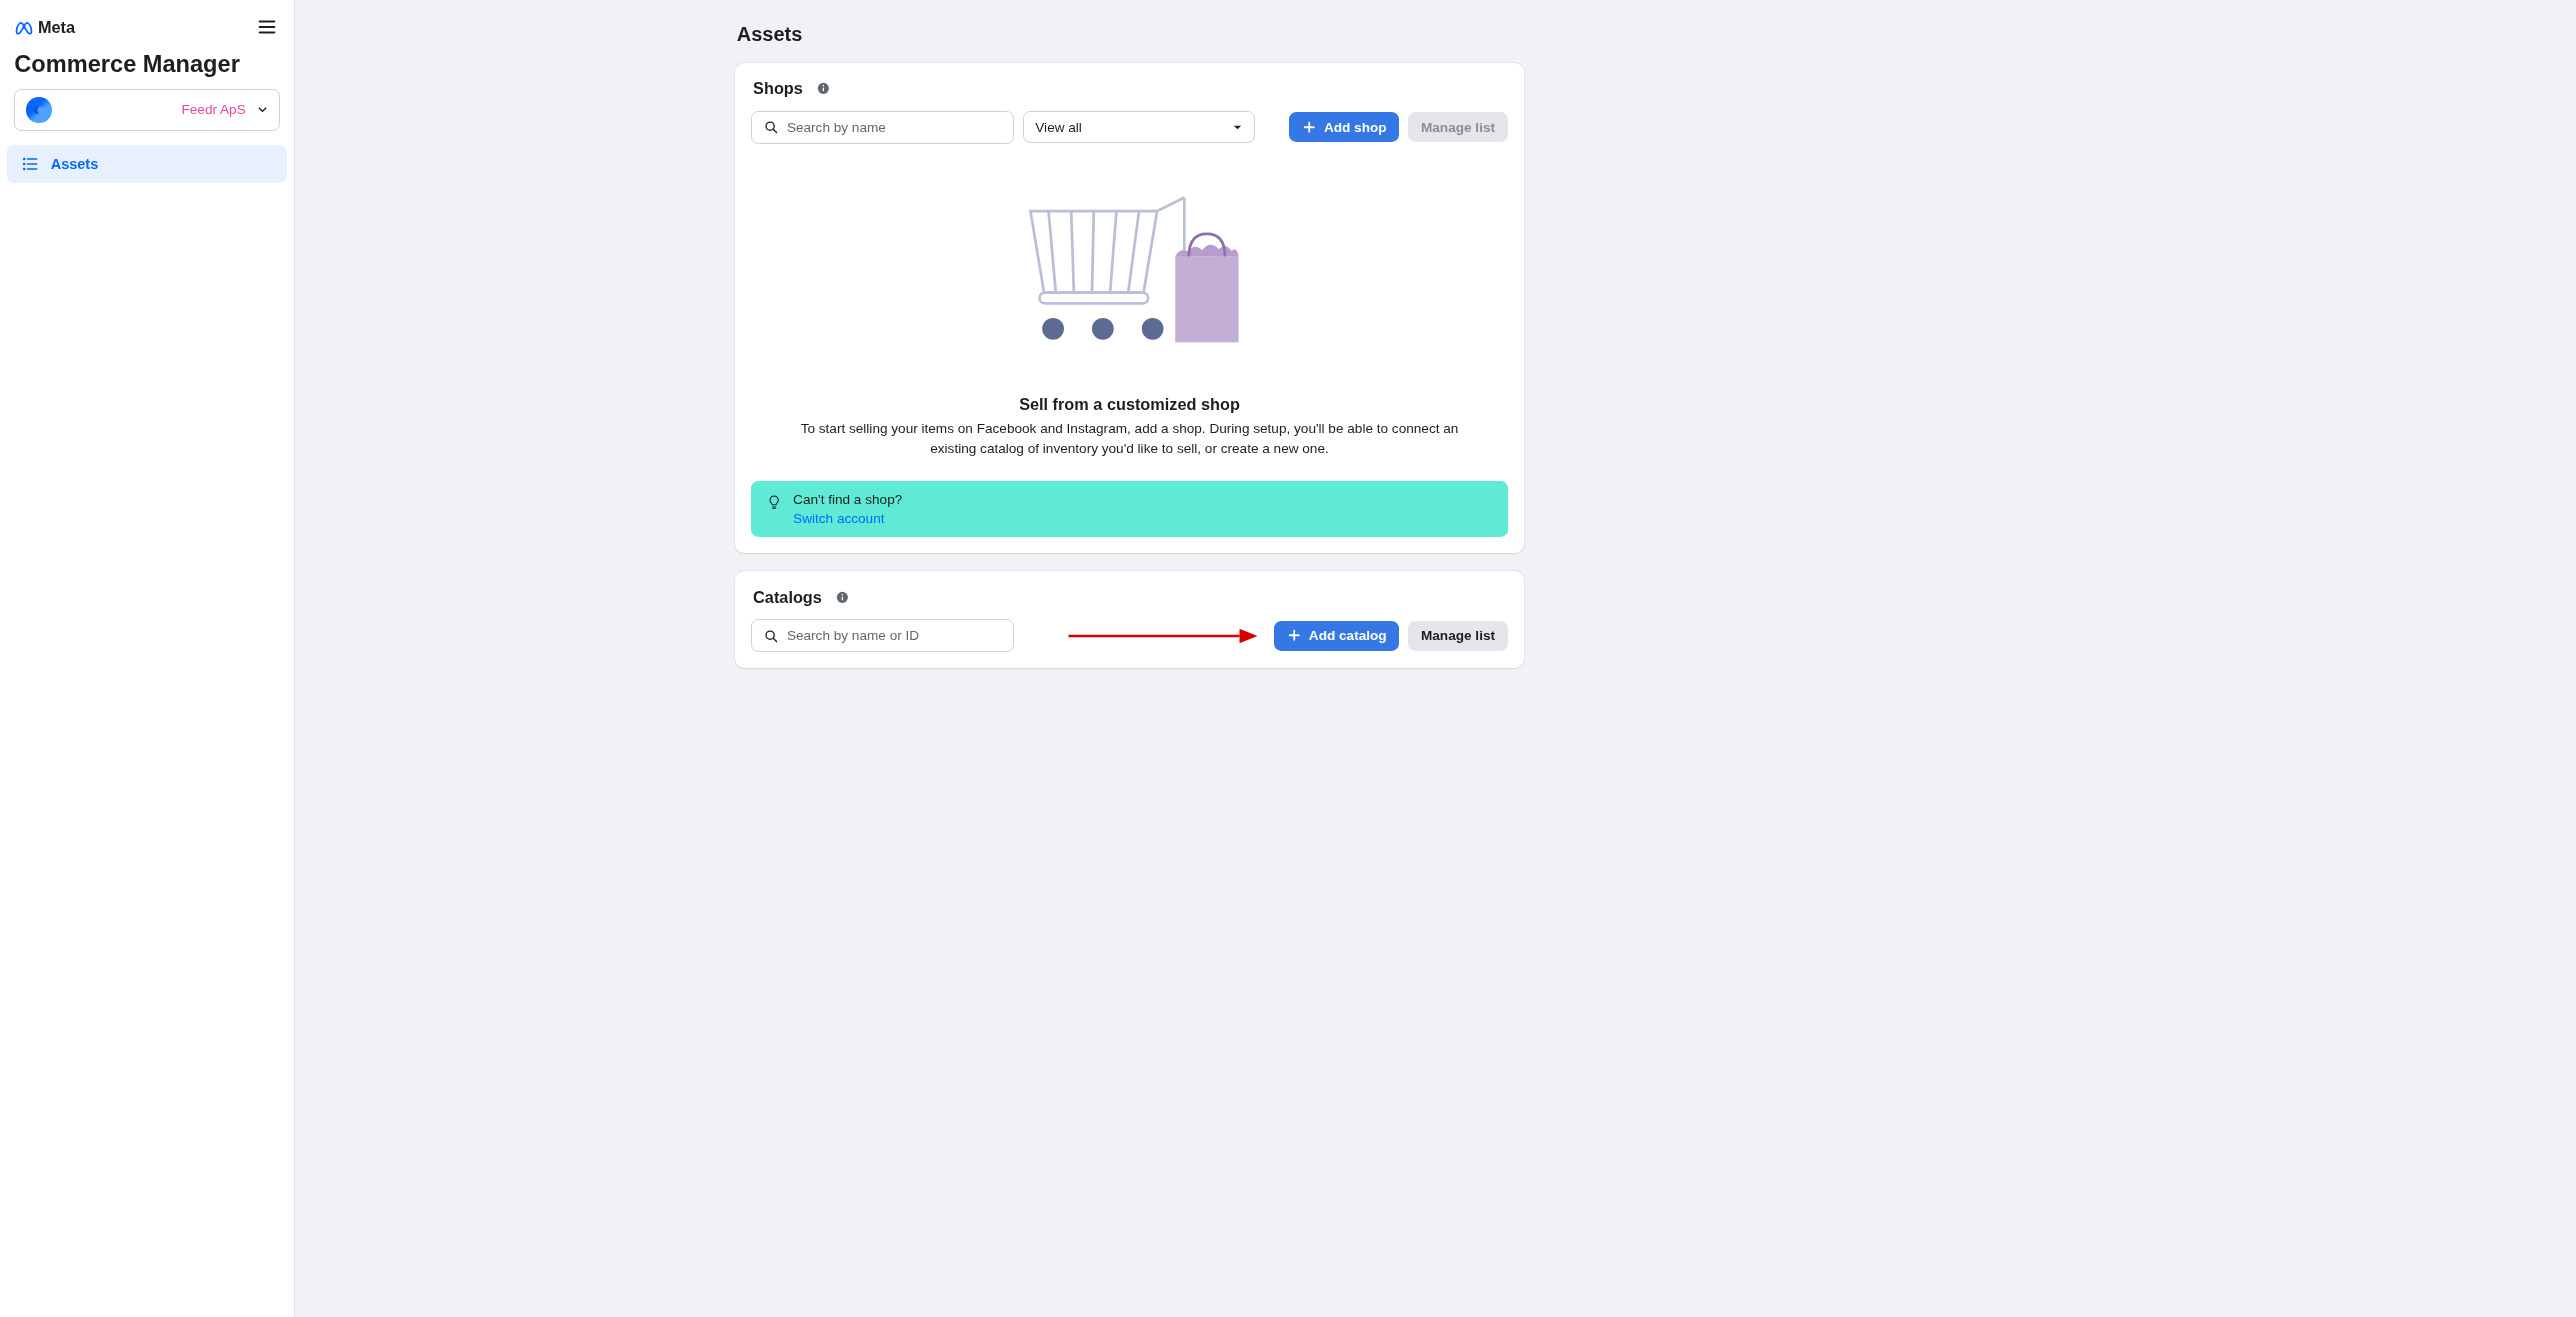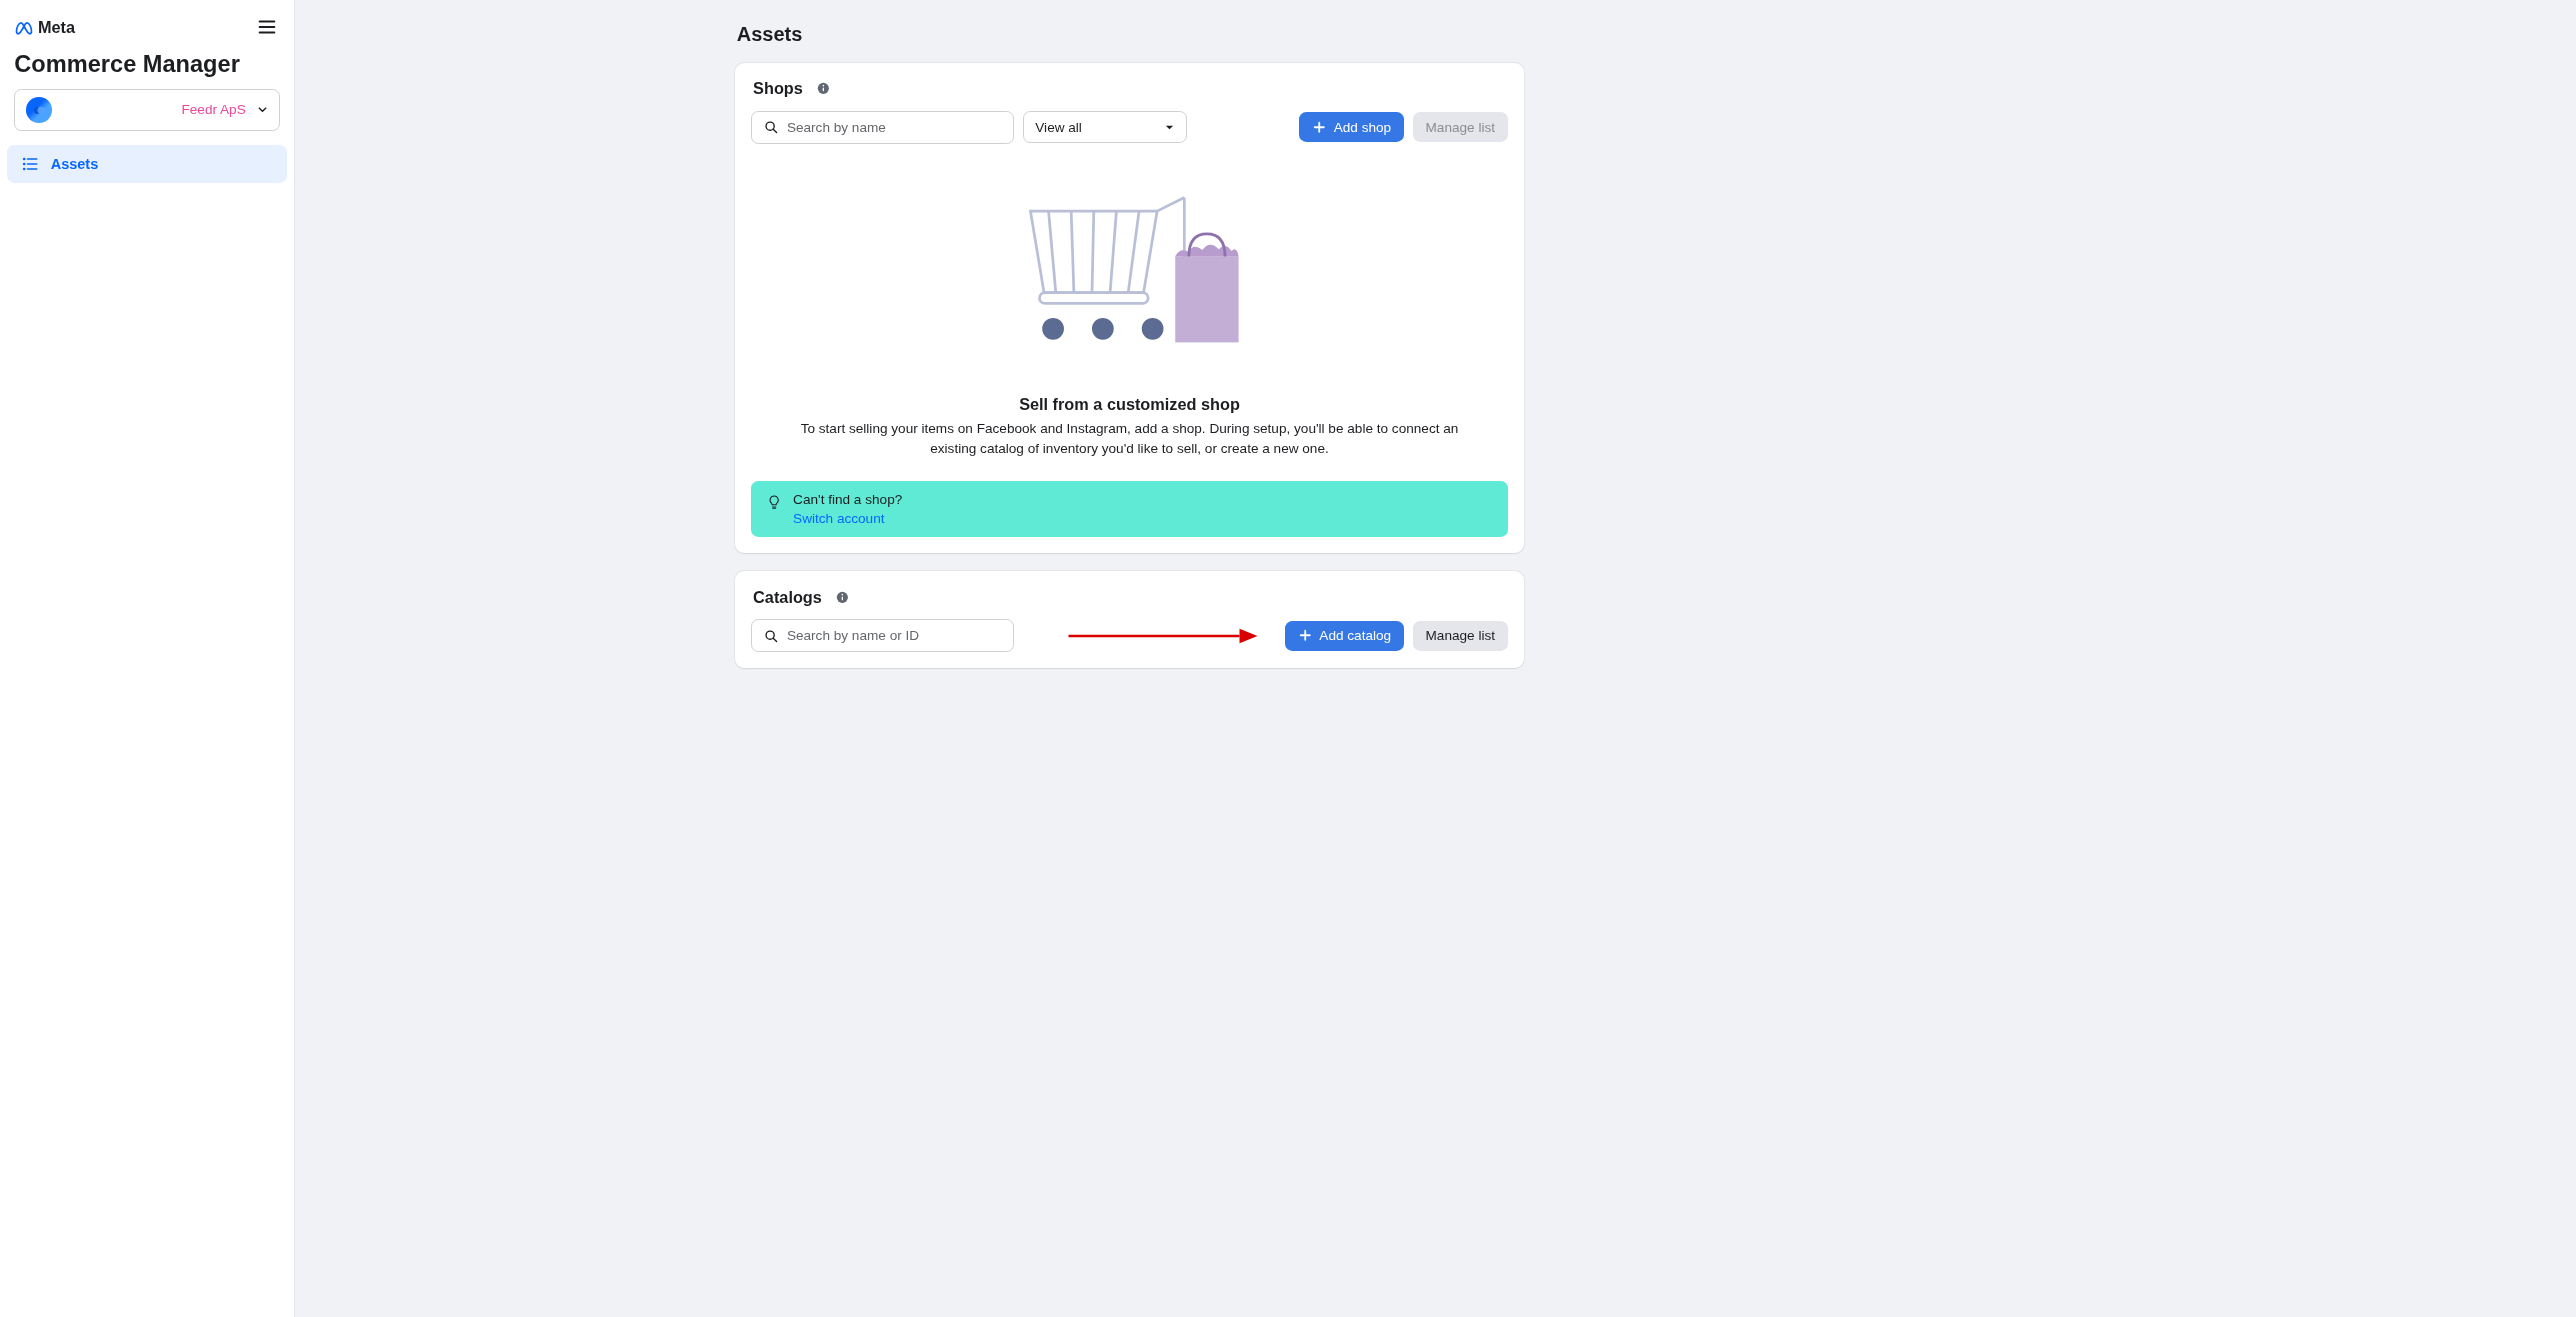--- a/index.html
+++ b/index.html
@@ -84,30 +84,30 @@
     flex: 0 0 263px;
     background: #fff;
   }
   .search input { border: none; outline: none; font-size: 13.6px; flex: 1; background: transparent; color: #1c1e21; }
   .search input::placeholder { color: #65676b; }
   .search svg { width: 16.3px; height: 16.3px; color: #1c1e21; }
 
   .select {
     display: flex; align-items: center; justify-content: space-between;
     border: 0.9px solid #ced0d4; border-radius: 7.3px;
-    padding: 7.3px 11px; width: 164px; cursor: pointer; background: #fff;
+    padding: 7.3px 11px; width: 232px; cursor: pointer; background: #fff;
     font-size: 13.6px;
   }
   .select .sel-label { color: #1c1e21; }
 
   .toolbar-spacer { flex: 1; }
 
   .btn {
     display: inline-flex; align-items: center; gap: 7.3px;
-    border-radius: 7.3px; padding: 7.3px 12.7px; font-size: 13.6px; font-weight: 400;
+    border-radius: 7.3px; padding: 7.3px 12.7px; font-size: 13.6px; font-weight: 700;
     cursor: pointer; border: none;
   }
   .btn-primary { background: #3578e5; color: #fff; }
   .btn-secondary { background: #e4e6eb; color: #1c1e21; }
   .btn-disabled { background: #e4e6eb; color: #8a8d91; cursor: not-allowed; }
   .btn svg { width: 14.5px; height: 14.5px; }
 
   .empty-state { text-align: center; padding: 22px 18px 9px 18px; }
   .empty-illustration { margin: 18px auto 27px auto; width: 254px; height: 181px; }
   .empty-heading { font-size: 16.3px; font-weight: 700; margin-bottom: 5.4px; }

